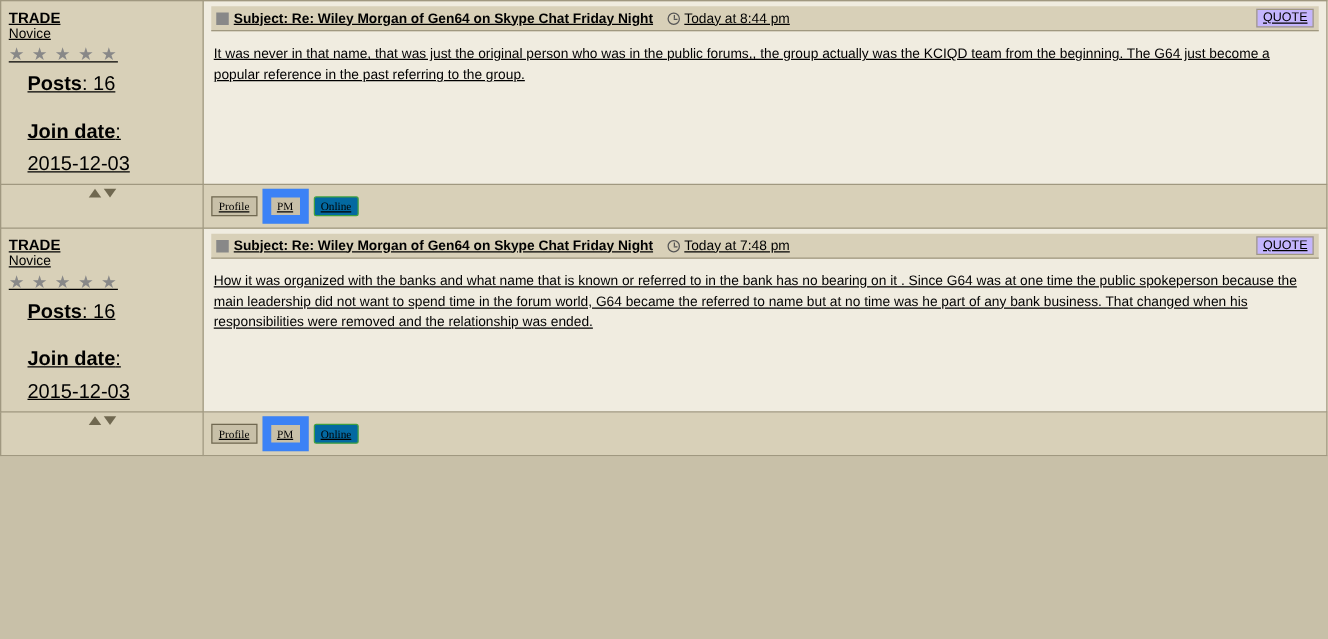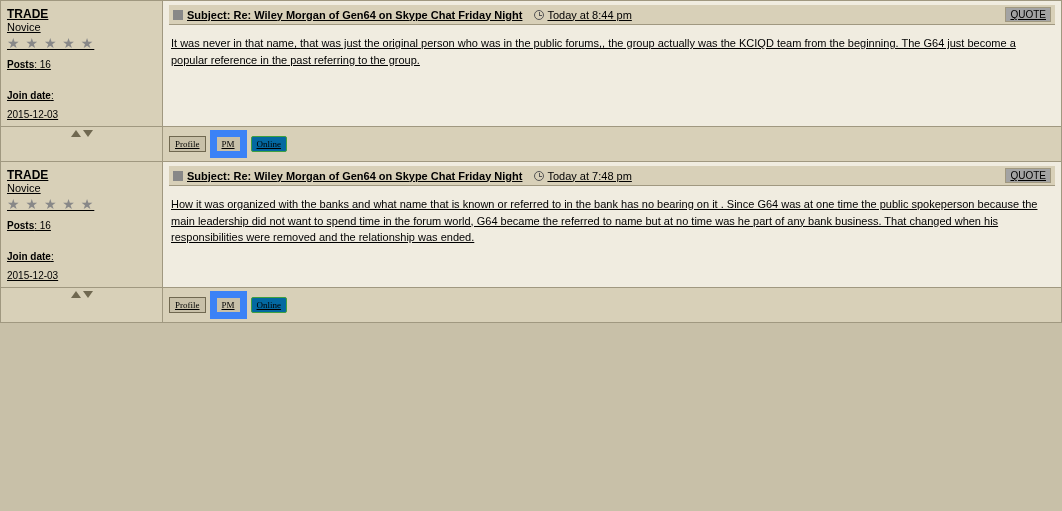--- a/index.html
+++ b/index.html
@@ -35,22 +35,23 @@
       color: #000;
     }
     .user-stars {
       color: #888;
       font-size: 14px;
       letter-spacing: 1px;
       margin: 2px 0;
     }
     .user-meta {
       margin-top: 8px;
-      font-size: 10px;
-      color: #000;
+      font-size: 16px;
+      color: #000;
+      margin-left: 15px;
     }
     .user-meta span.label {
       font-weight: bold;
     }
     .post-cell {
       background: #f0ece0;
       padding: 4px 6px;
     }
     .post-header {
       display: flex;
@@ -110,21 +111,21 @@
       top: 4px;
       width: 3px;
       height: 1px;
       background: #555;
     }
     .post-time {
       font-size: 11px;
       color: #000;
     }
     .quote-btn {
-      background: #a3a3a3;
+      background: #c4b5fd;
       border: 1px solid #a09880;
       padding: 1px 4px;
       font-size: 10px;
       color: #000;
       cursor: pointer;
       font-family: Verdana, Geneva, sans-serif;
     }
     .post-body {
       padding: 4px 2px 8px 2px;
       font-size: 11px;

